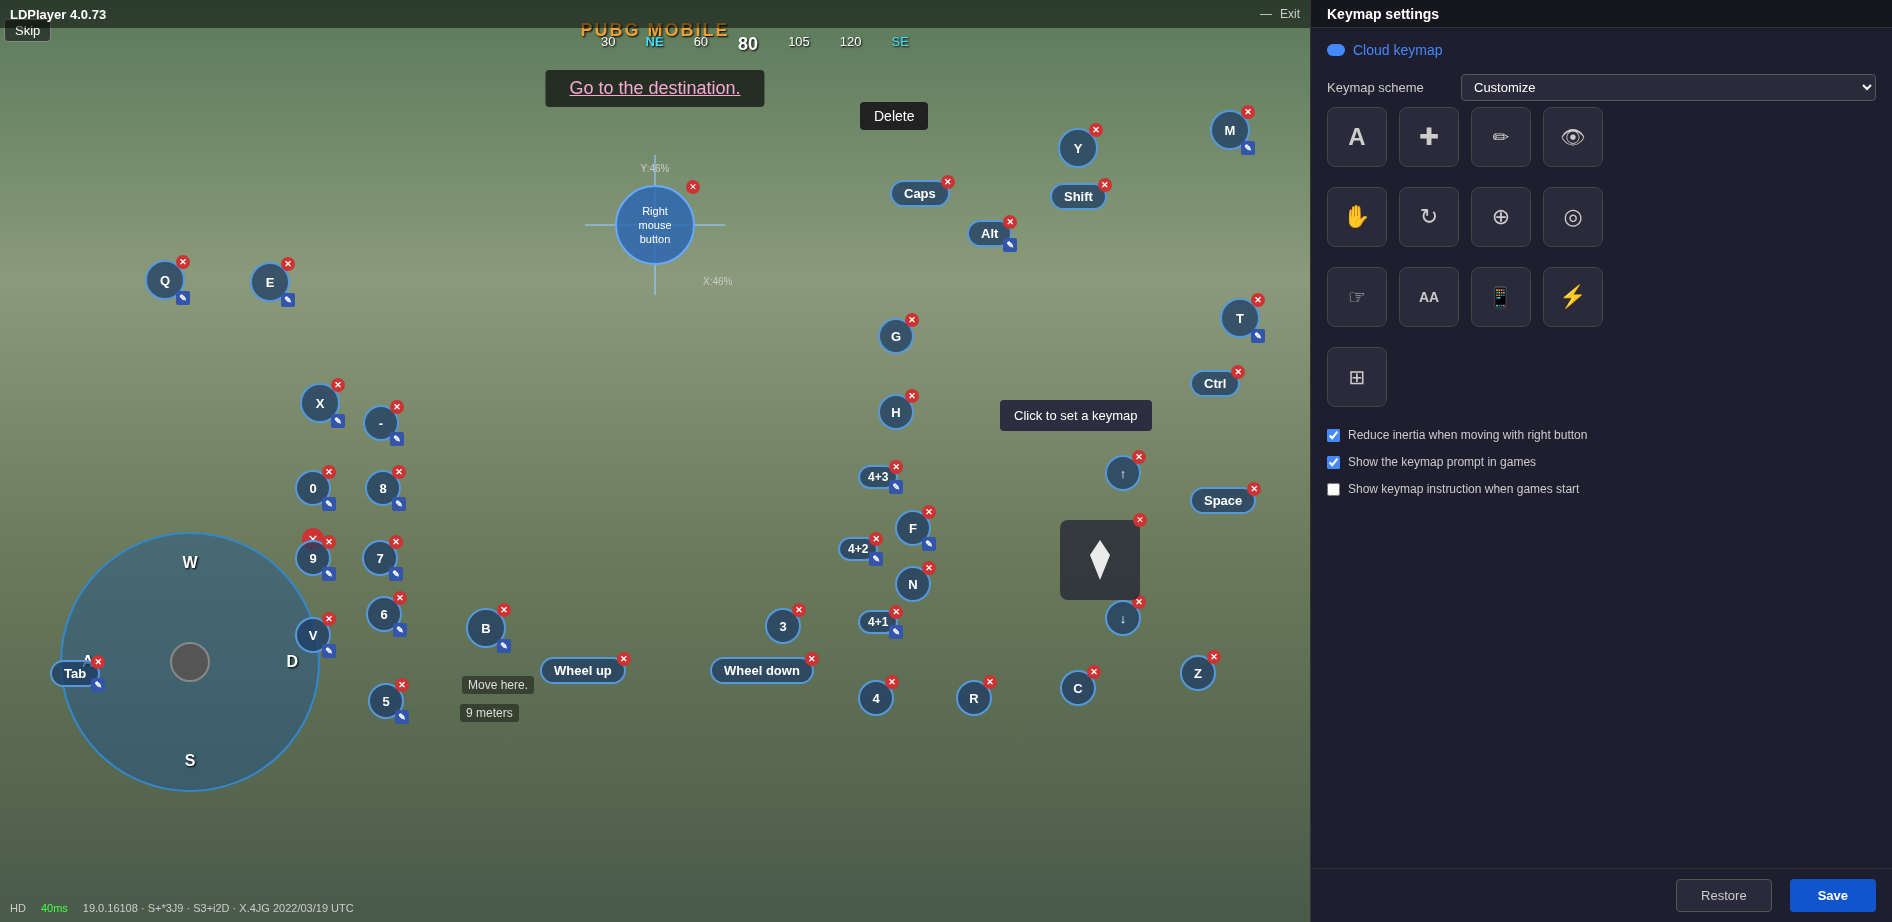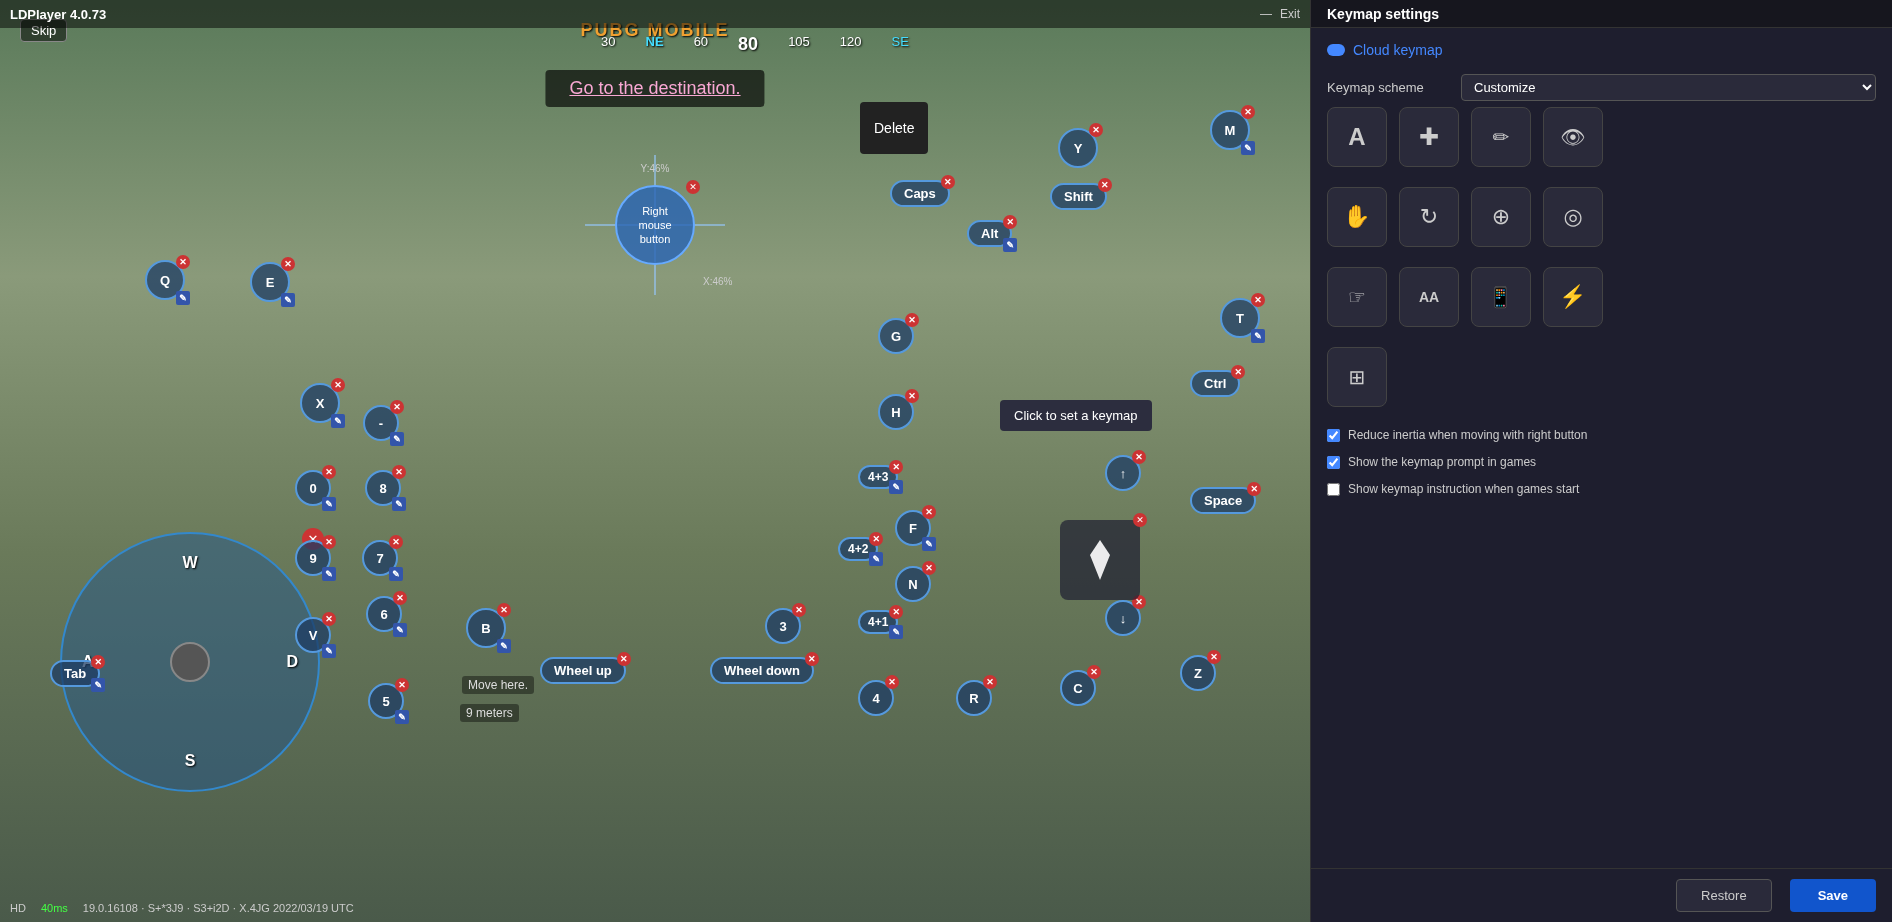--- a/index.html
+++ b/index.html
@@ -61,21 +61,21 @@
     #hud-top {
       position: absolute;
       top: 30px; left: 0; right: 0;
       display: flex;
       align-items: center;
       justify-content: center;
       z-index: 5;
     }
     #skip-btn {
       position: absolute;
-      left: 20px;
+      left: 4px;
       background: rgba(0,0,0,0.5);
       color: #fff;
       border: 1px solid #888;
       border-radius: 4px;
       padding: 3px 10px;
       font-size: 13px;
       cursor: pointer;
     }
     #pubg-logo {
       color: #f0a030;
@@ -302,21 +302,21 @@
       white-space: nowrap;
     }
 
     
     #delete-popup {
       position: absolute;
       top: 102px;
       left: 860px;
       background: #222;
       color: #fff;
-      padding: 18px 14px;
+      padding: 6px 14px;
       border-radius: 4px;
       font-size: 14px;
       cursor: pointer;
       z-index: 20;
     }
 
     
     #keymap-tooltip {
       position: absolute;
       top: 400px;

